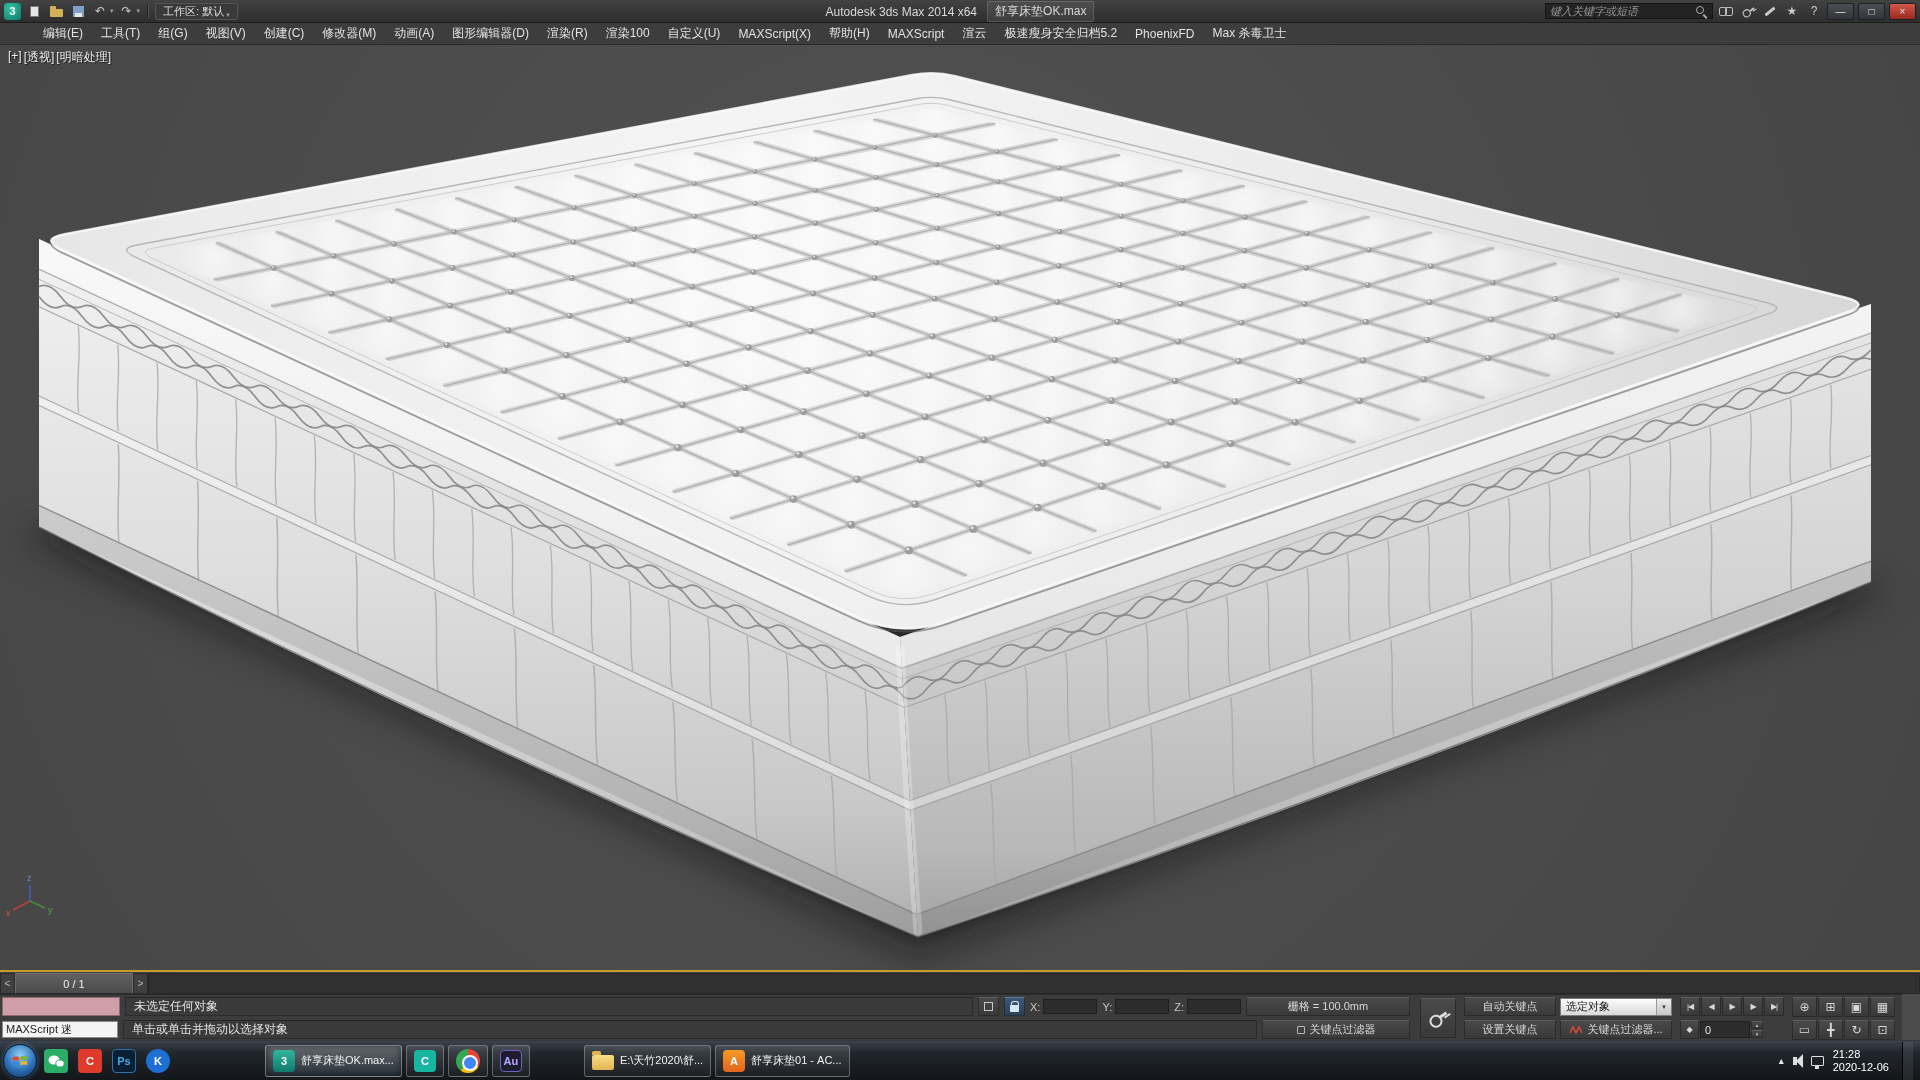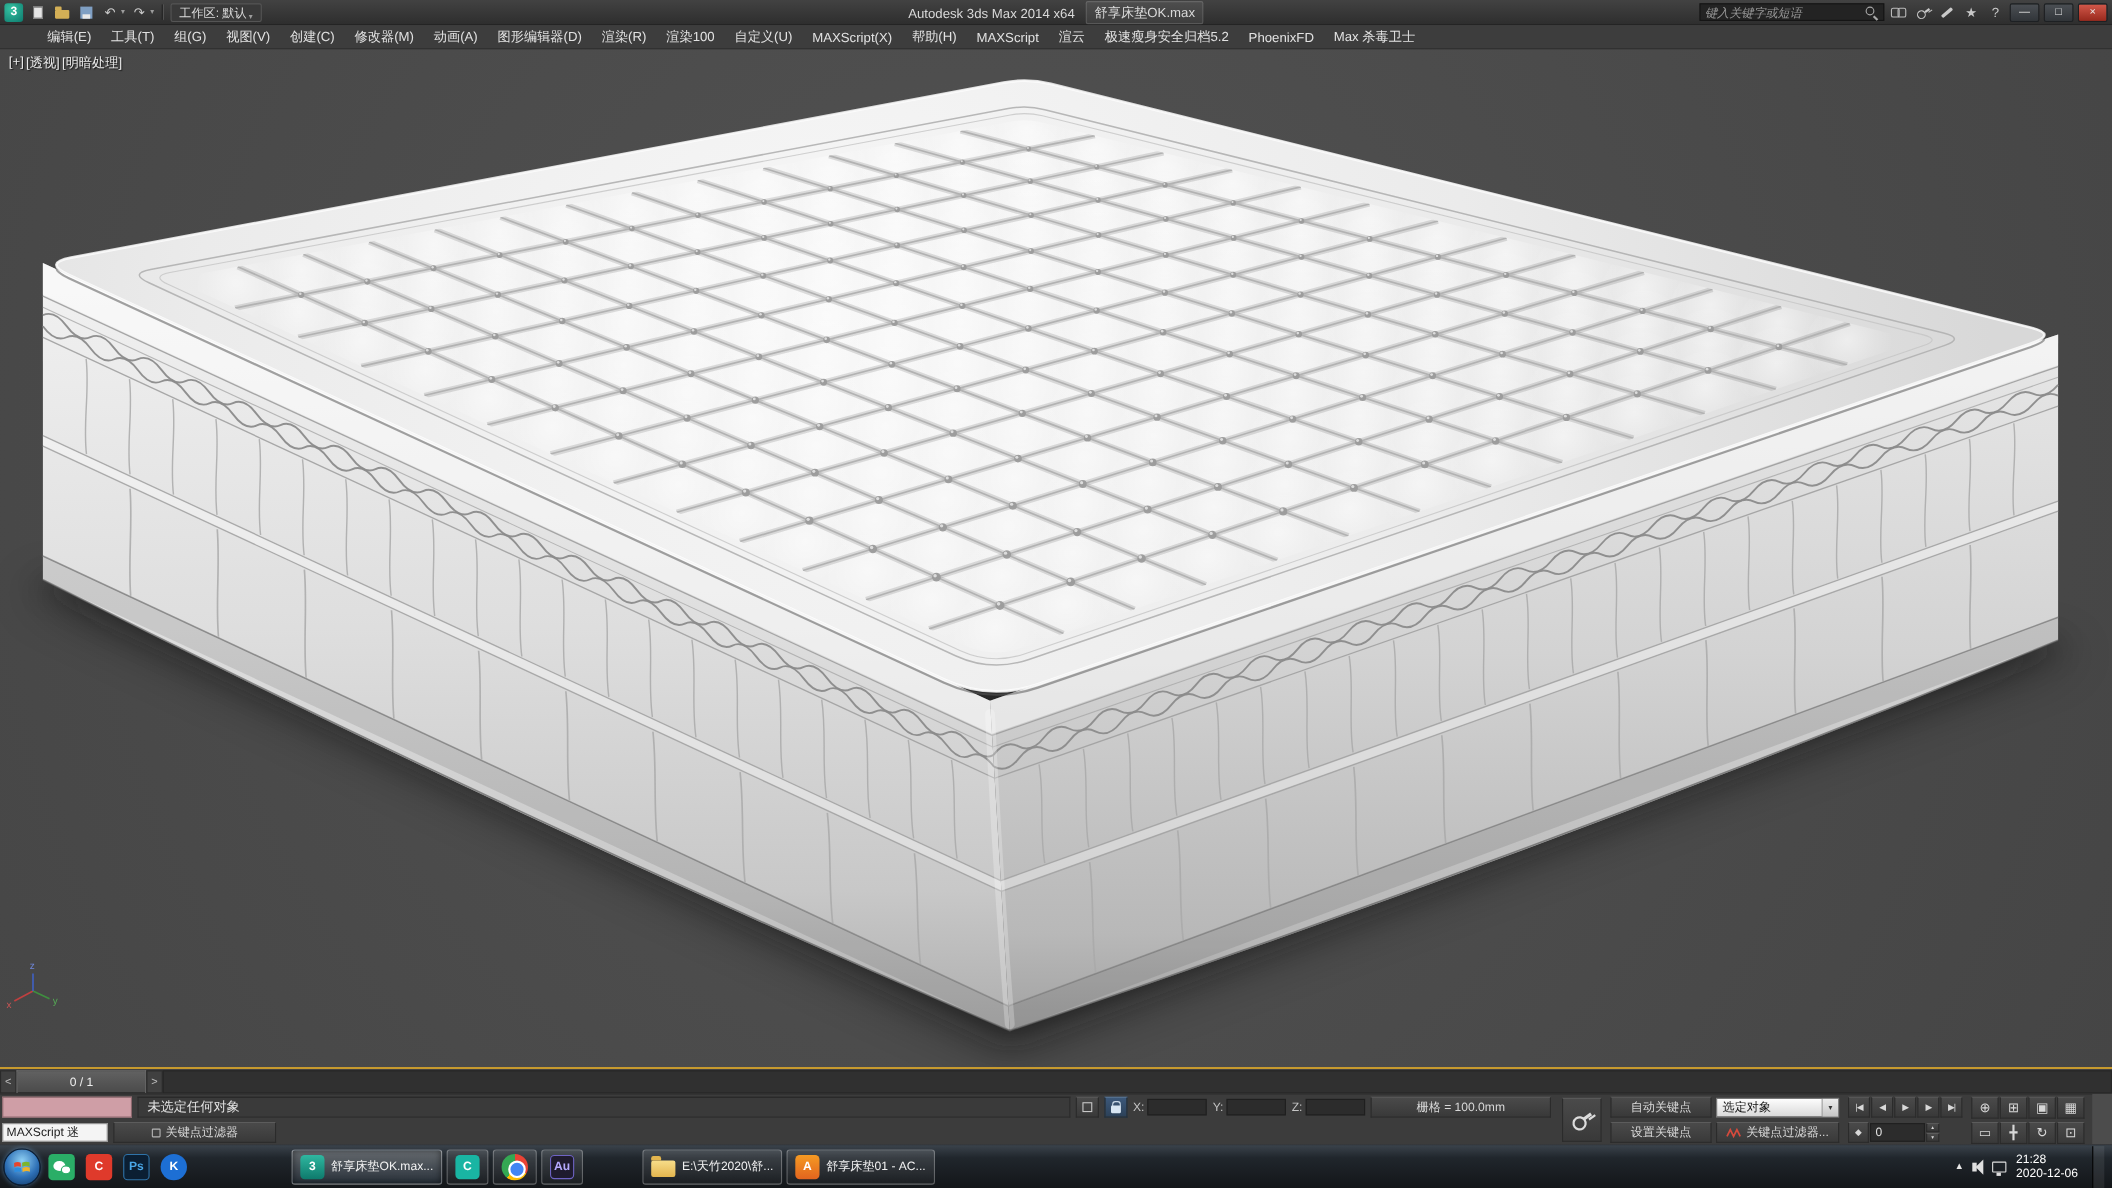--- a/index.html
+++ b/index.html
@@ -62,21 +62,21 @@
 .tb-arrow{width:15px;display:flex;align-items:center;justify-content:center;background:#404040;
   border:1px solid #2a2a2a;color:#b8b8b8;font-size:10px}
 .tb-handle{width:118px;display:flex;align-items:center;justify-content:center;font-size:11px;color:#efefef;
   background:linear-gradient(#616161,#4b4b4b);border:1px solid #6e6e6e;border-bottom-color:#2c2c2c}
 .tb-track{flex:1;background:#303030;border:1px solid #272727}
 
 
 .statusbar{position:absolute;top:994px;left:0;right:18px;height:46px;background:#3c3c3c;border-top:1px solid #2b2b2b}
 .srow{display:flex;align-items:center;height:23px;padding:0 3px 0 2px;gap:5px;padding-right:492px}
 .macro{width:118px;height:19px;background:#cf9ea6;border:1px solid #8d686e}
-.mini{width:96px;height:17px;background:#f4f4f4;border:1px solid #8a8a8a;color:#1c1c1c;font-size:11px;
+.mini{width:116px;height:17px;background:#f4f4f4;border:1px solid #8a8a8a;color:#1c1c1c;font-size:11px;
   display:flex;align-items:center;padding:0 3px;white-space:nowrap;overflow:hidden}
 .field{flex:1;height:19px;background:#3a3a3a;border:1px solid #2c2c2c;border-top-color:#262626;
   display:flex;align-items:center;padding:0 8px;color:#e4e4e4;font-size:12px}
 .btn{background:linear-gradient(#4a4a4a,#393939);border:1px solid #2b2b2b;border-top-color:#5c5c5c;
   color:#d8d8d8;display:inline-flex;align-items:center;justify-content:center;font-size:11px;height:19px;white-space:nowrap}
 .icobtn{width:21px}
 .lockbtn{background:linear-gradient(#3c587a,#2c4158);border-color:#20303f;border-top-color:#5a7aa0}
 .ico-isolate{width:9px;height:9px;border:1.5px solid #c8c8c8;display:inline-block}
 .ico-lock{position:relative;width:9px;height:7px;background:#d7e5f2;border-radius:1px;margin-top:3px;display:inline-block}
 .ico-lock::before{content:'';position:absolute;left:1px;top:-4px;width:6px;height:4px;border:1.5px solid #d7e5f2;border-bottom:none;border-radius:3px 3px 0 0}
@@ -899,20 +899,23 @@
           <span class="cfield"></span>
         </span>
       <span class="coord">
           <span>Z:</span>
           <span class="cfield"></span>
         </span>
       <span class="btn gridbtn">栅格 = 100.0mm</span>
     </div>
     <div class="srow">
       <span class="mini">MAXScript 迷</span>
+      <span class="field">
+          <span>单击或单击并拖动以选择对象</span>
+        </span>
       <span class="btn timetag">
           <span class="ico-tag"></span>
           <span>关键点过滤器</span>
         </span>
     </div>
 
     <div class="rcluster">
       <span class="btn keybig" style="grid-column:1">
           <span class="ico-key"></span>
         </span>

